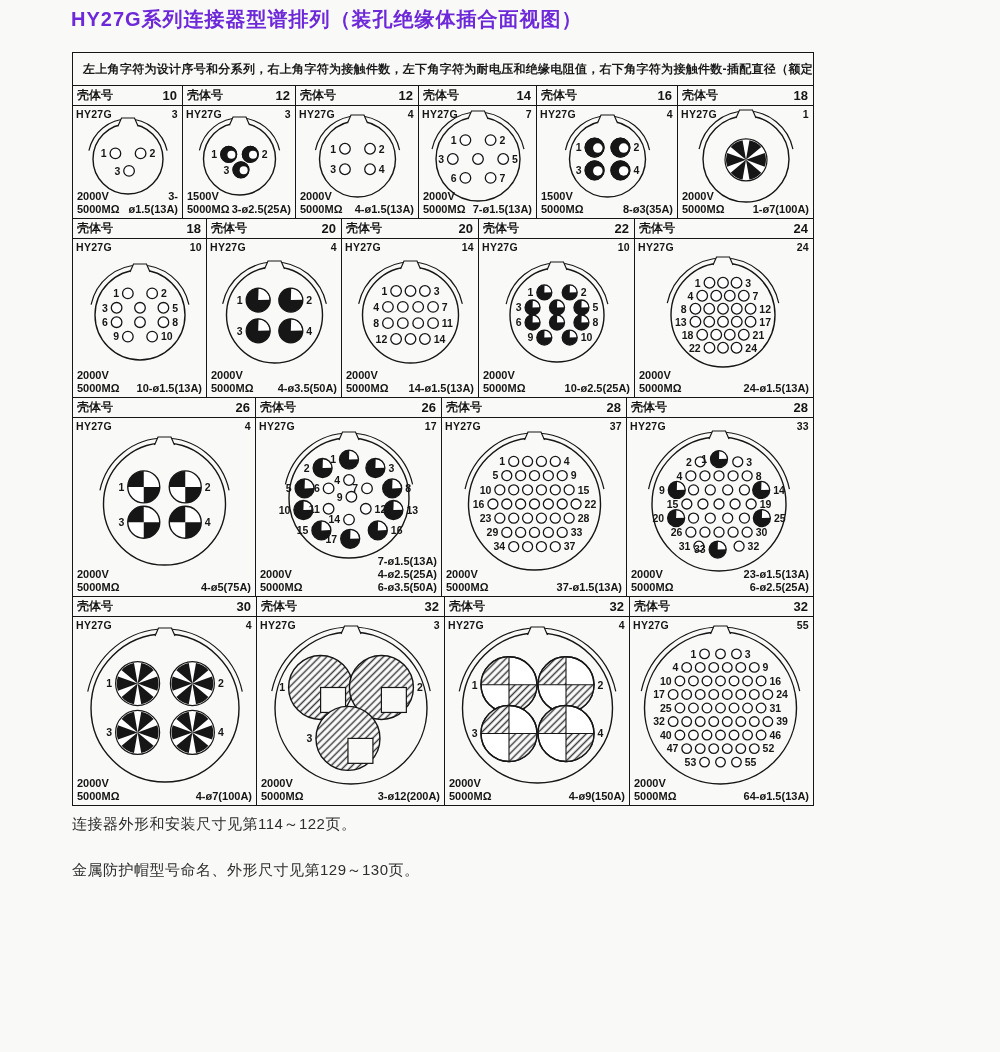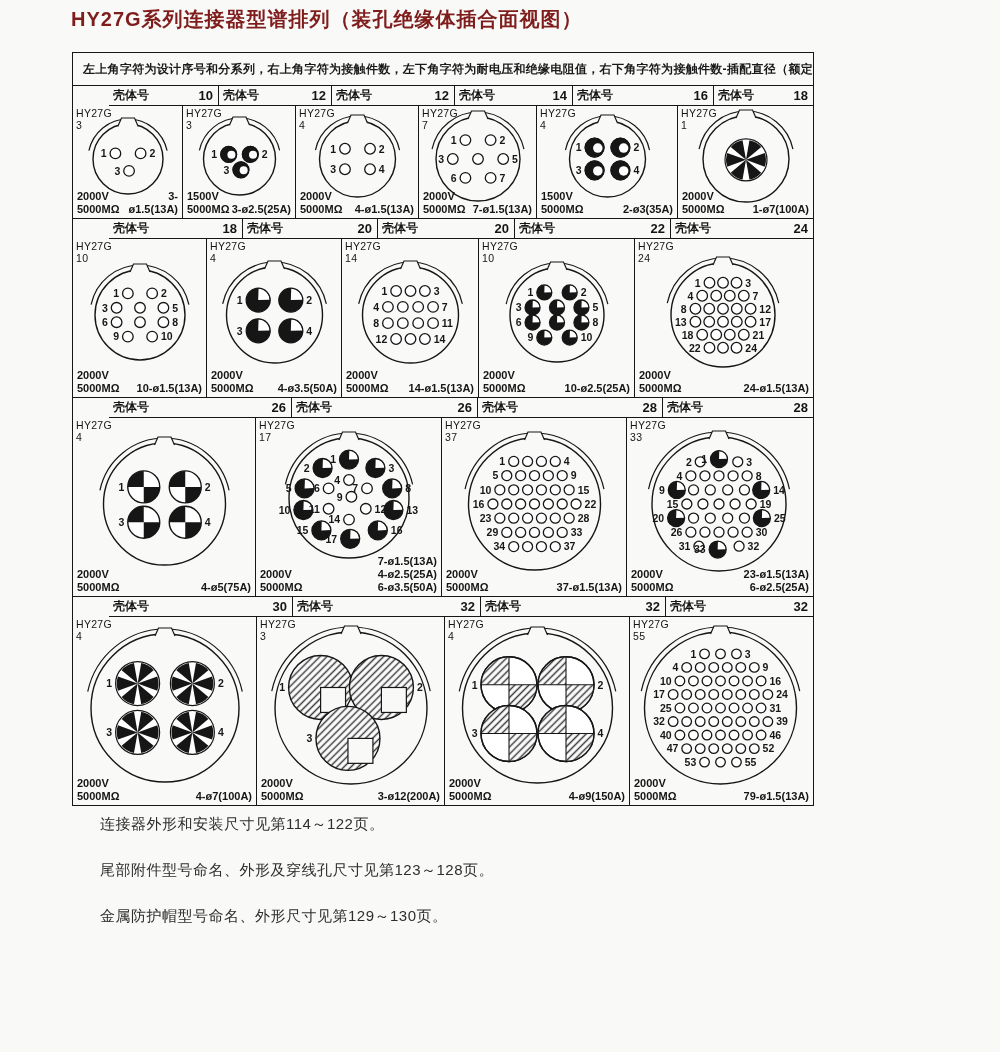--- a/index.html
+++ b/index.html
@@ -5,62 +5,62 @@
   html,body{margin:0;padding:0;}
   body{
     width:1000px;height:1052px;position:relative;
     background:#f9f9f7;color:#151515;
     font-family:"Liberation Sans","DejaVu Sans",sans-serif;
     overflow:hidden;
   }
   *{box-sizing:border-box;}
   .page-title{
     position:absolute;left:71px;top:6px;
-    font-size:20px;font-weight:700;letter-spacing:1px;color:#7f1d1d;
+    font-size:20px;font-weight:700;letter-spacing:1px;color:#6d28d9;
   }
   .conn-table{
     position:absolute;left:72px;top:52px;width:742px;
     border:1.6px solid #161616;background:#f9f9f7;
   }
   .note-band{
     height:33px;border-bottom:1.3px solid #161616;
     font-size:12px;font-weight:700;color:#1a1a1a;
     padding:8px 8px 0 10px;letter-spacing:0.3px;white-space:nowrap;overflow:hidden;
   }
-  .row-head{display:flex;border-bottom:1.2px solid #161616;margin-left:36px;}
+  .row-head{display:flex;border-bottom:1.2px solid #161616;}
   .rh-cell{
     height:19px;display:flex;justify-content:space-between;align-items:center;
     padding:0 5px 0 4px;font-size:12px;font-weight:700;
     border-right:1.2px solid #161616;flex:none;
   }
   .rh-cell .num{font-size:13px;}
   .rh-cell.last{border-right:none;flex:1;}
   .row-group{border-bottom:1.2px solid #161616;}
   .row-group:last-child{border-bottom:none;}
   .row-body{display:flex;}
   .bcell{
     position:relative;flex:none;border-right:1.2px solid #161616;overflow:hidden;
   }
   .bcell.last{border-right:none;flex:1;}
   .series{
     position:absolute;top:0;left:0;right:0;height:14px;z-index:2;
-    display:flex;justify-content:space-between;align-items:flex-start;
-    padding:1px 4px 0 3px;font-size:10.5px;font-weight:400;letter-spacing:0.3px;flex-direction:column;
+    display:flex;justify-content:space-between;align-items:center;
+    padding:1px 4px 0 3px;font-size:10.5px;font-weight:700;letter-spacing:0.3px;
   }
   .bcell svg{position:absolute;left:0;top:0;z-index:1;}
   .foot{
     position:absolute;left:0;right:0;bottom:0;z-index:2;
     display:flex;justify-content:space-between;align-items:flex-end;
     padding:0 4px 2px 4px;font-size:11px;font-weight:700;line-height:1.18;
   }
   .foot .specs{text-align:right;}
   .sections{position:absolute;left:72px;top:812px;width:620px;}
   .sec{margin-bottom:21px;}
   .sec-h{font-size:20px;font-weight:700;color:#161616;margin:0 0 10px 0;letter-spacing:1px;}
-  .sec-line{font-size:15px;color:#2e2e2e;line-height:1.65;letter-spacing:0.5px;margin-left:28px;}
+  .sec-line{font-size:15px;color:#2e2e2e;line-height:1.65;letter-spacing:0.5px;}
 </style>
 </head>
 <body>
 
 <div class="page-title">HY27G系列连接器型谱排列（装孔绝缘体插合面视图）</div>
 
 <div class="conn-table">
   <div class="note-band">左上角字符为设计序号和分系列，右上角字符为接触件数，左下角字符为耐电压和绝缘电阻值，右下角字符为接触件数-插配直径（额定电流）</div>
   <div>
       <div class="row-group">
@@ -282,21 +282,21 @@
                 <circle cx="83.42" cy="64.4" r="9.5" fill="none" stroke="#161616" stroke-width="1.2"></circle>
               </g>
               <text x="96.42" y="68.2" font-size="10.5" font-weight="700" fill="#161616" text-anchor="start" font-family="&quot;Liberation Sans&quot;,&quot;DejaVu Sans&quot;,sans-serif">4</text>
             </svg>
             <div class="foot">
               <div class="vr">
                 <div>1500V</div>
                 <div>5000MΩ</div>
               </div>
               <div class="specs">
-                <div>2-ø3(35A)</div>
+                <div>8-ø3(35A)</div>
               </div>
             </div>
           </div>
           <div class="bcell last" style="height: 112px;">
             <div class="series">
               <span>HY27G</span>
               <span>1</span>
             </div>
             <svg width="136" height="112" viewBox="0 0 136 112">
               <path d="M21.048915164777327,43.02023884074755 A48,48 0 0 1 114.95108483522267,43.02023884074755" fill="none" stroke="#161616" stroke-width="1.2"></path>
@@ -1566,32 +1566,31 @@
                 <circle cx="106.46" cy="145.112" r="4.8" fill="#fff" stroke="#161616" stroke-width="1.3"></circle>
               </g>
               <text x="114.75999999999999" y="148.912" font-size="10.5" font-weight="700" fill="#161616" text-anchor="start" font-family="&quot;Liberation Sans&quot;,&quot;DejaVu Sans&quot;,sans-serif">55</text>
             </svg>
             <div class="foot">
               <div class="vr">
                 <div>2000V</div>
                 <div>5000MΩ</div>
               </div>
               <div class="specs">
-                <div>79-ø1.5(13A)</div>
+                <div>64-ø1.5(13A)</div>
               </div>
             </div>
           </div>
         </div>
       </div>
     </div>
 </div>
 
 <div class="sections">
   <div class="sec">
     <div class="sec-line">连接器外形和安装尺寸见第114～122页。</div>
   </div>
   <div class="sec">
-    <div class="sec-line">尾部附件型号命名、外形及穿线孔尺寸见第123～128页。</div>
   </div>
   <div class="sec">
     <div class="sec-line">金属防护帽型号命名、外形尺寸见第129～130页。</div>
   </div>
 </div>
 
 </body></html>

